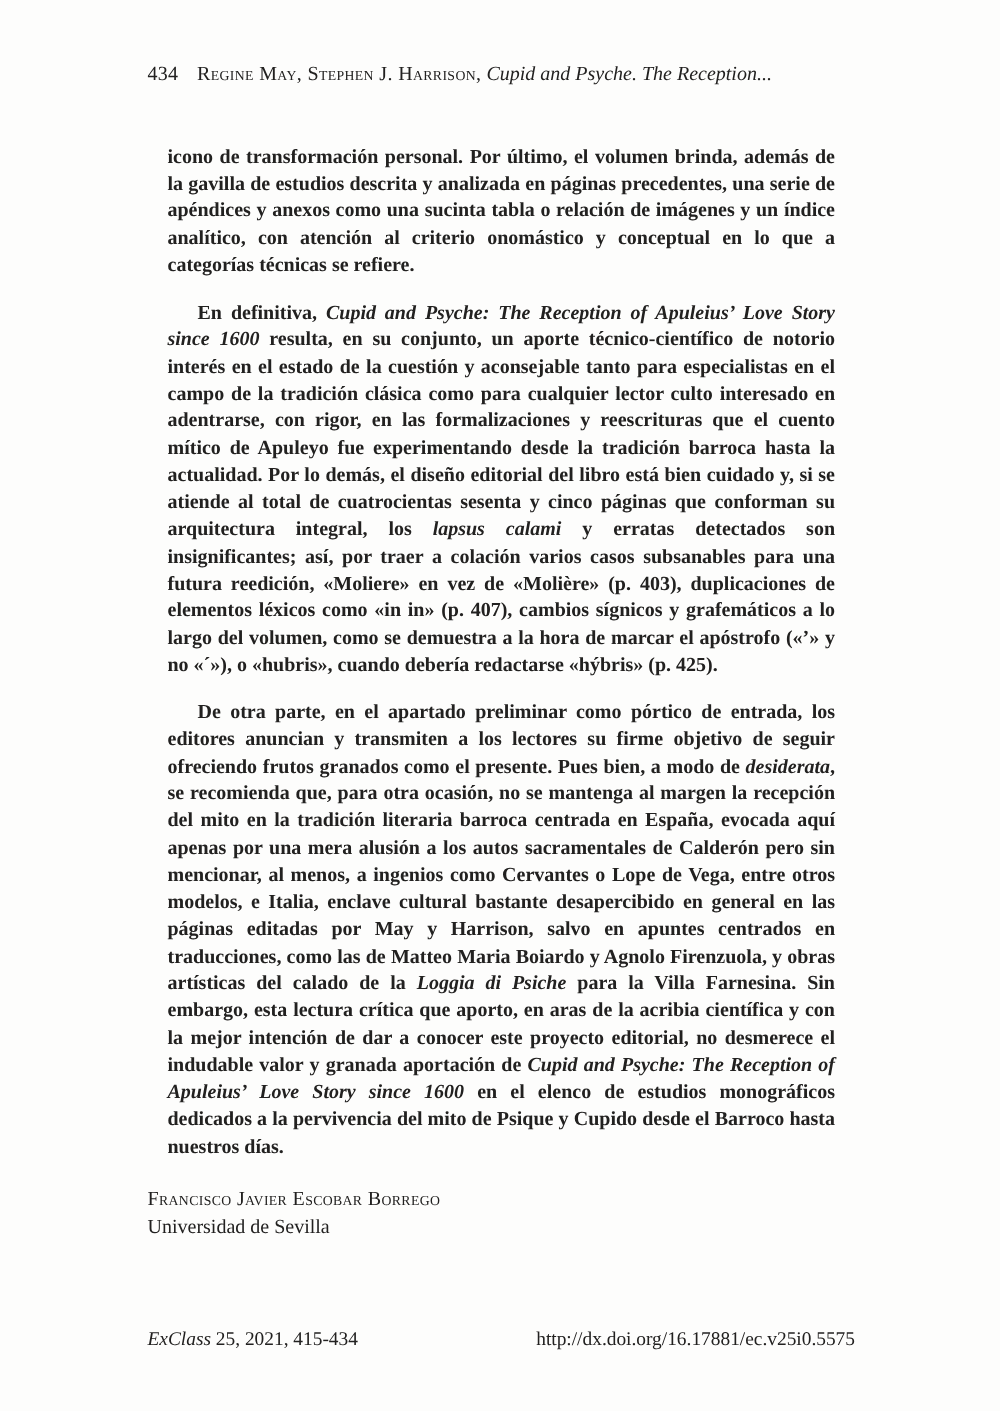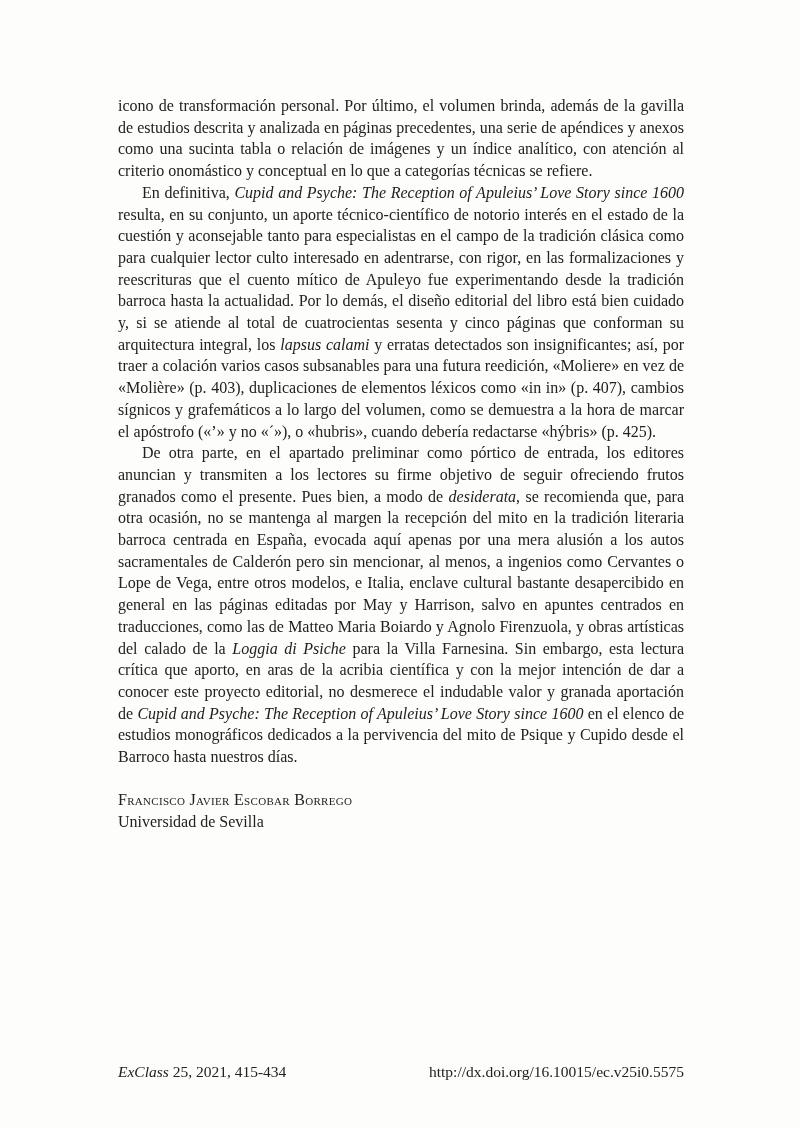--- a/index.html
+++ b/index.html
@@ -35,21 +35,22 @@
   .running-title {
     font-style: italic;
   }
   .body-text {
     margin-top: 45px;
     font-size: 16px;
     line-height: 21.7px;
     text-align: justify;
   }
   .para {
-    margin: 0;
+    margin: 16px;
+    font-weight: bold;
   }
   .para.indent {
     text-indent: 24px;
   }
   .italic {
     font-style: italic;
   }
   .signature {
     margin-top: 21px;
     font-size: 16px;
@@ -69,30 +70,34 @@
     font-size: 15.5px;
     line-height: 20px;
     align-items: flex-end;
   }
 </style>
 </head>
 <body>
 
 <div class="page">
 
+  <header class="page-header">
+    <span class="page-number">434</span><span class="running-authors">Regine May, Stephen J. Harrison,</span>
+    <span class="running-title">Cupid and Psyche. The Reception...</span>
+  </header>
 
   <main class="body-text">
     <p class="para"><span>icono de transformación personal. Por último, el volumen brinda, además de la gavilla de estudios descrita y analizada en páginas precedentes, una serie de apéndices y anexos como una sucinta tabla o relación de imágenes y un índice analítico, con atención al criterio onomástico y conceptual en lo que a categorías técnicas se refiere.</span></p>
     <p class="para indent"><span>En definitiva, </span><span class="italic">Cupid and Psyche: The Reception of Apuleius’ Love Story since 1600</span><span> resulta, en su conjunto, un aporte técnico-científico de notorio interés en el estado de la cuestión y aconsejable tanto para especialistas en el campo de la tradición clásica como para cualquier lector culto interesado en adentrarse, con rigor, en las formalizaciones y reescrituras que el cuento mítico de Apuleyo fue experimentando desde la tradición barroca hasta la actualidad. Por lo demás, el diseño editorial del libro está bien cuidado y, si se atiende al total de cuatrocientas sesenta y cinco páginas que conforman su arquitectura integral, los </span><span class="italic">lapsus calami</span><span> y erratas detectados son insignificantes; así, por traer a colación varios casos subsanables para una futura reedición, «Moliere» en vez de «Molière» (p. 403), duplicaciones de elementos léxicos como «in in» (p. 407), cambios sígnicos y grafemáticos a lo largo del volumen, como se demuestra a la hora de marcar el apóstrofo («’» y no «´»), o «hubris», cuando debería redactarse «hýbris» (p. 425).</span></p>
     <p class="para indent"><span>De otra parte, en el apartado preliminar como pórtico de entrada, los editores anuncian y transmiten a los lectores su firme objetivo de seguir ofreciendo frutos granados como el presente. Pues bien, a modo de </span><span class="italic">desiderata</span><span>, se recomienda que, para otra ocasión, no se mantenga al margen la recepción del mito en la tradición literaria barroca centrada en España, evocada aquí apenas por una mera alusión a los autos sacramentales de Calderón pero sin mencionar, al menos, a ingenios como Cervantes o Lope de Vega, entre otros modelos, e Italia, enclave cultural bastante desapercibido en general en las páginas editadas por May y Harrison, salvo en apuntes centrados en traducciones, como las de Matteo Maria Boiardo y Agnolo Firenzuola, y obras artísticas del calado de la </span><span class="italic">Loggia di Psiche</span><span> para la Villa Farnesina. Sin embargo, esta lectura crítica que aporto, en aras de la acribia científica y con la mejor intención de dar a conocer este proyecto editorial, no desmerece el indudable valor y granada aportación de </span><span class="italic">Cupid and Psyche: The Reception of Apuleius’ Love Story since 1600</span><span> en el elenco de estudios monográficos dedicados a la pervivencia del mito de Psique y Cupido desde el Barroco hasta nuestros días.</span></p>
 
     <div class="signature">
       <div class="sig-name">Francisco Javier Escobar Borrego</div>
       <div class="sig-affiliation">Universidad de Sevilla</div>
     </div>
   </main>
 
   <footer class="page-footer">
     <span class="footer-left"><span class="italic">ExClass</span><span> 25, 2021, 415-434</span></span>
-    <span class="footer-right">http://dx.doi.org/16.10015/ec.v25i0.5575</span>
+    <span class="footer-right">http://dx.doi.org/16.17881/ec.v25i0.5575</span>
   </footer>
 
 </div>
 
 </body></html>

